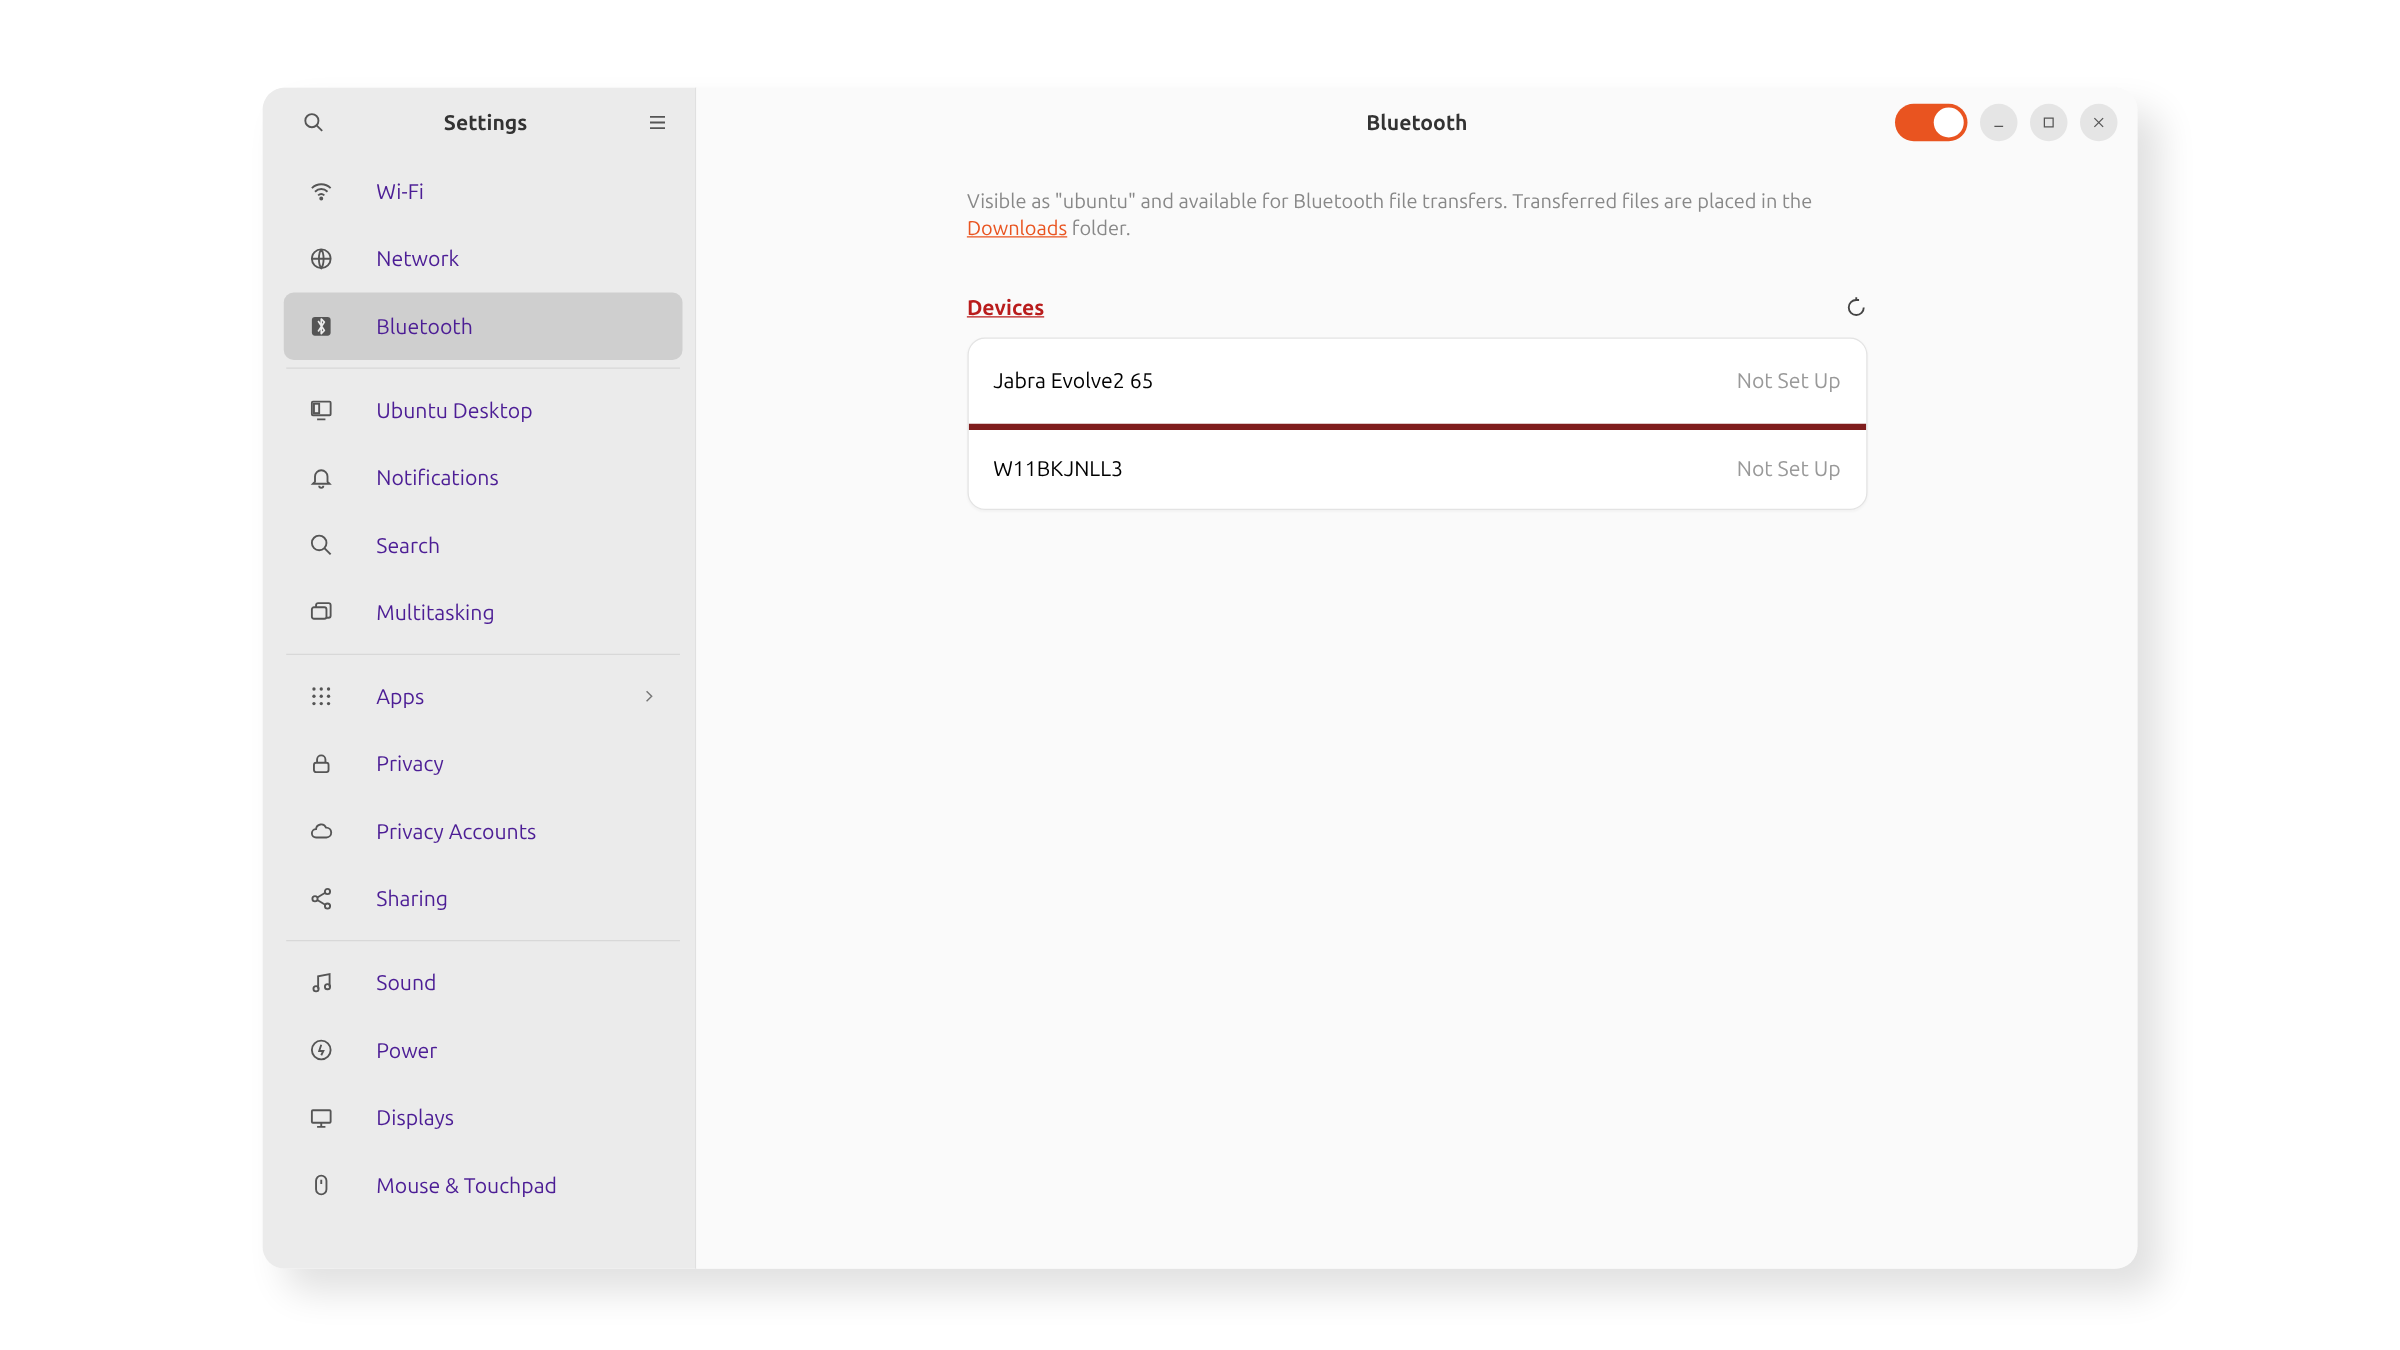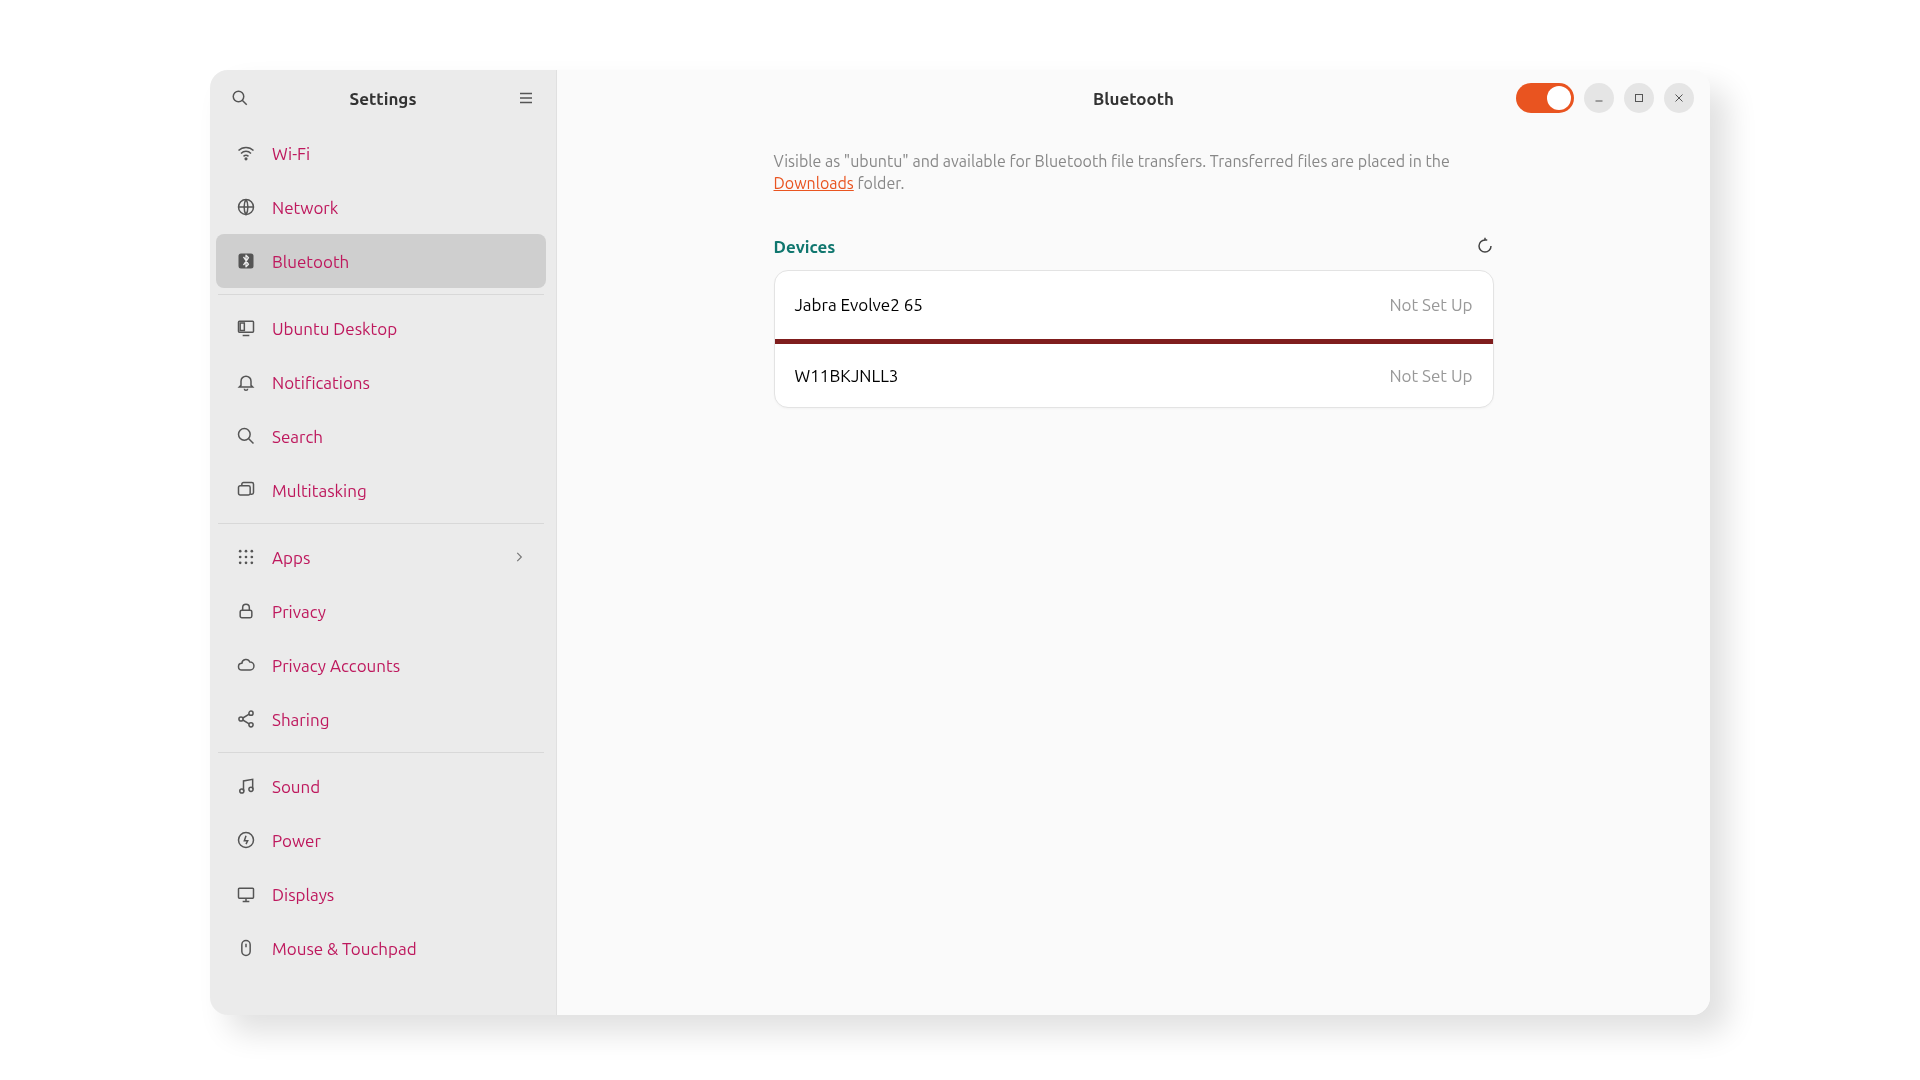--- a/index.html
+++ b/index.html
@@ -29,20 +29,21 @@
   box-shadow: 18px 18px 30px rgba(0,0,0,0.12);
   position: relative;
 }
 
 .sidebar {
   width: 347px;
   background: #ebebeb;
   display: flex;
   flex-direction: column;
   border-right: 1px solid #e0e0e0;
+  padding-left: 11px;
 }
 
 .sidebar-header {
   height: 56px;
   display: flex;
   align-items: center;
   padding: 0 14px;
 }
 
 .sidebar-title {
@@ -77,22 +78,22 @@
   border-radius: 3px;
 }
 
 .sidebar-item {
   display: flex;
   align-items: center;
   height: 54px;
   padding: 0 20px;
   cursor: pointer;
   font-size: 17px;
-  color: #be185d;
-  gap: 16px;
+  color: #4c1d95;
+  gap: 34px;
   margin: 0 6px;
   border-radius: 8px;
 }
 
 .sidebar-item.active {
   background: #cfcfcf;
 }
 
 .sidebar-divider {
   height: 1px;
@@ -188,21 +189,22 @@
 .devices-header {
   display: flex;
   align-items: center;
   margin-top: 42px;
   margin-bottom: 14px;
 }
 
 .devices-title {
   font-size: 17px;
   font-weight: 700;
-  color: #0f766e;
+  color: #b91c1c;
+  text-decoration: underline;
 }
 
 .refresh {
   margin-left: auto;
   cursor: pointer;
 }
 
 .device-list-card {
   background: #fff;
   border: 1px solid #e3e3e3;

